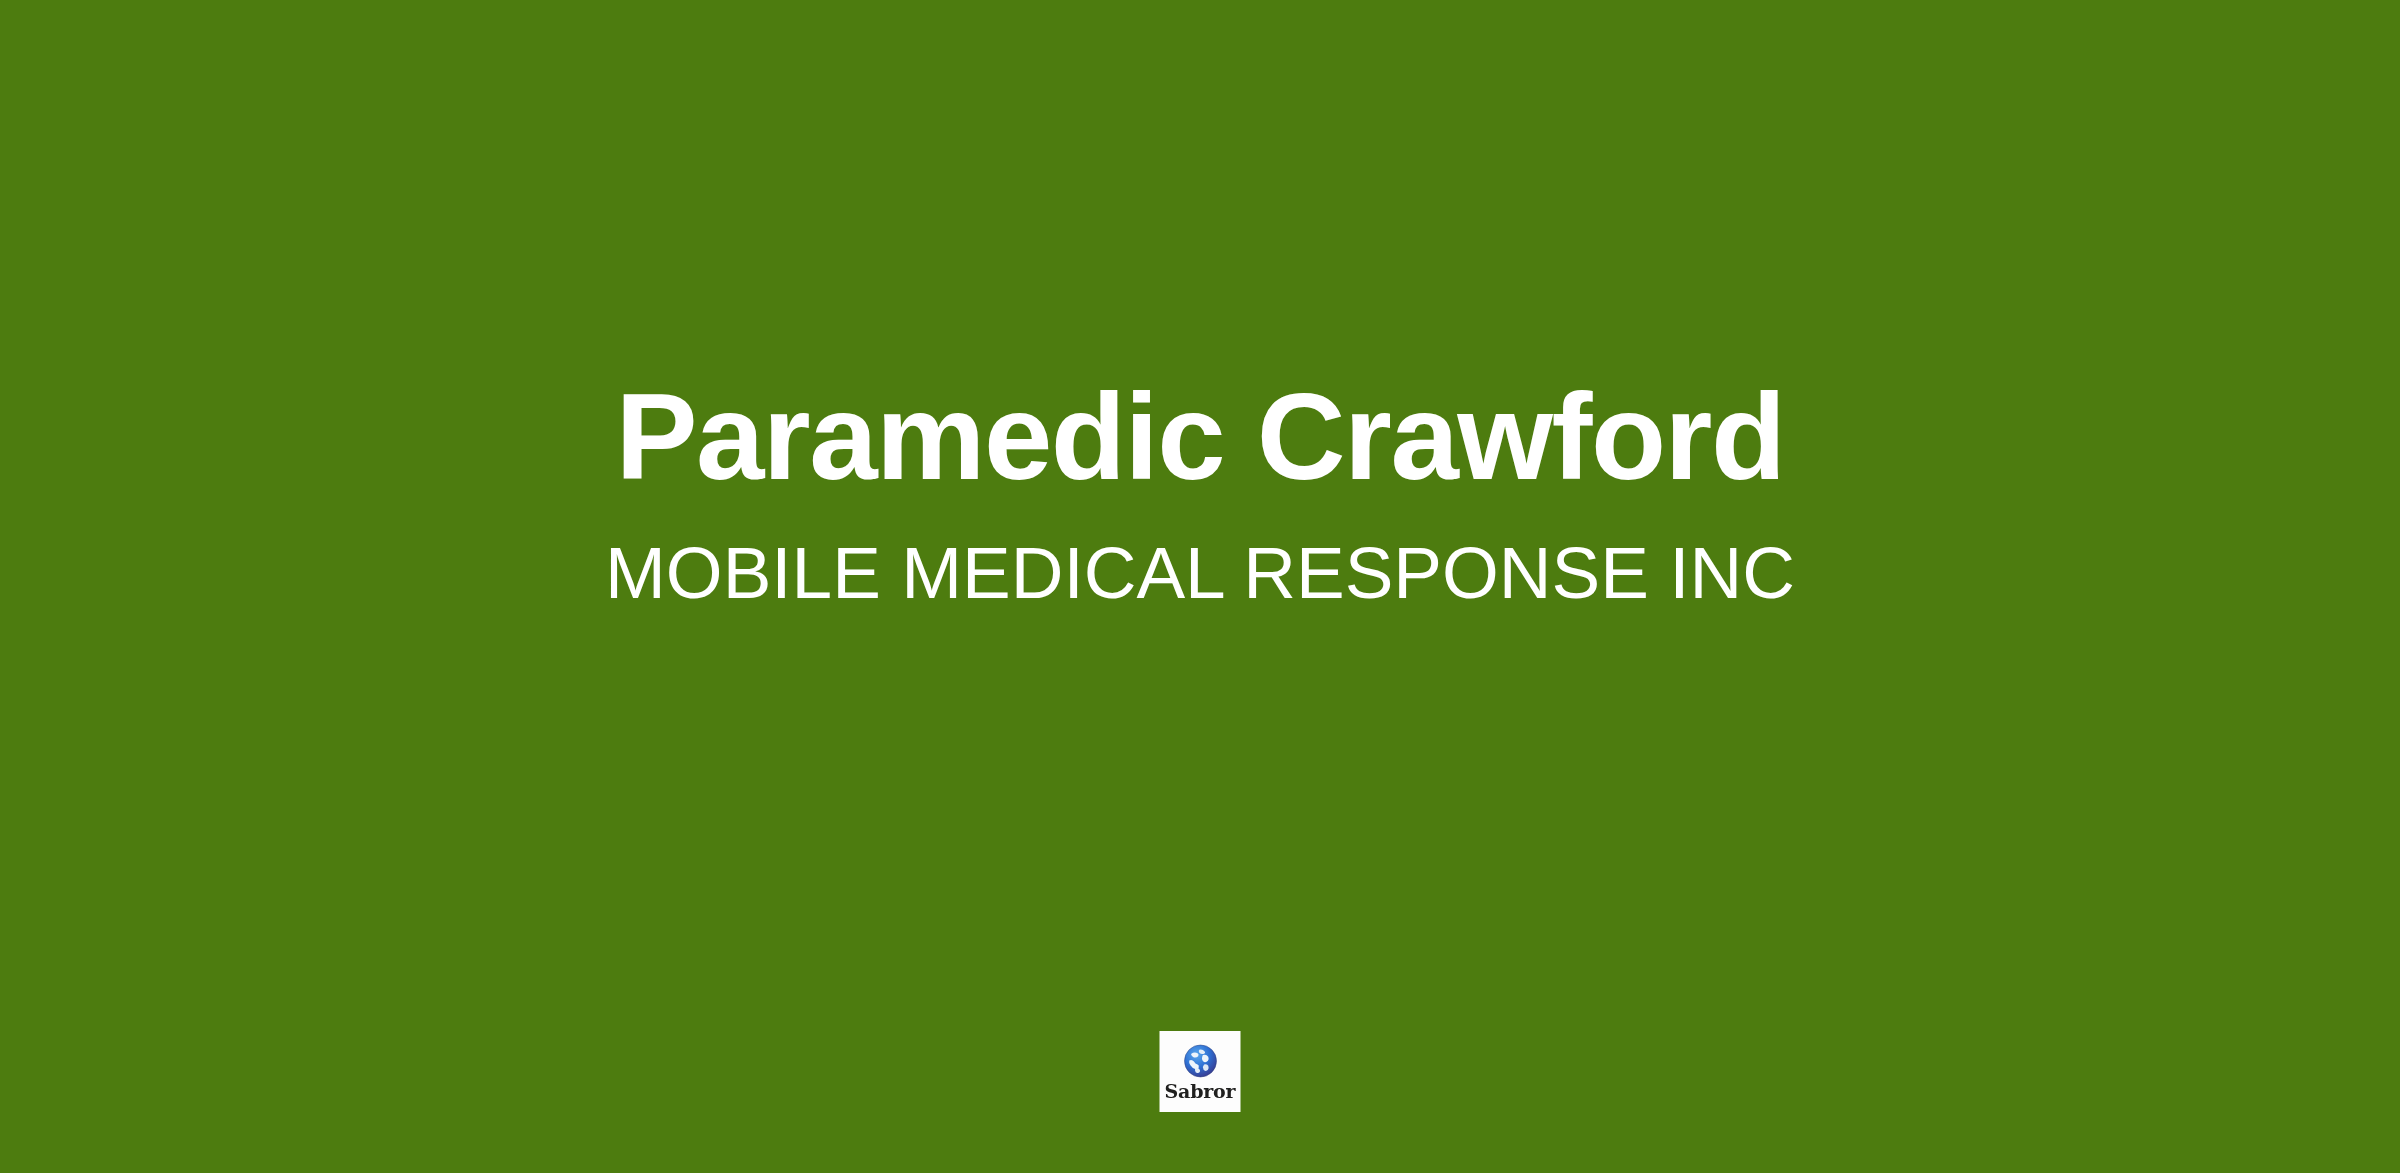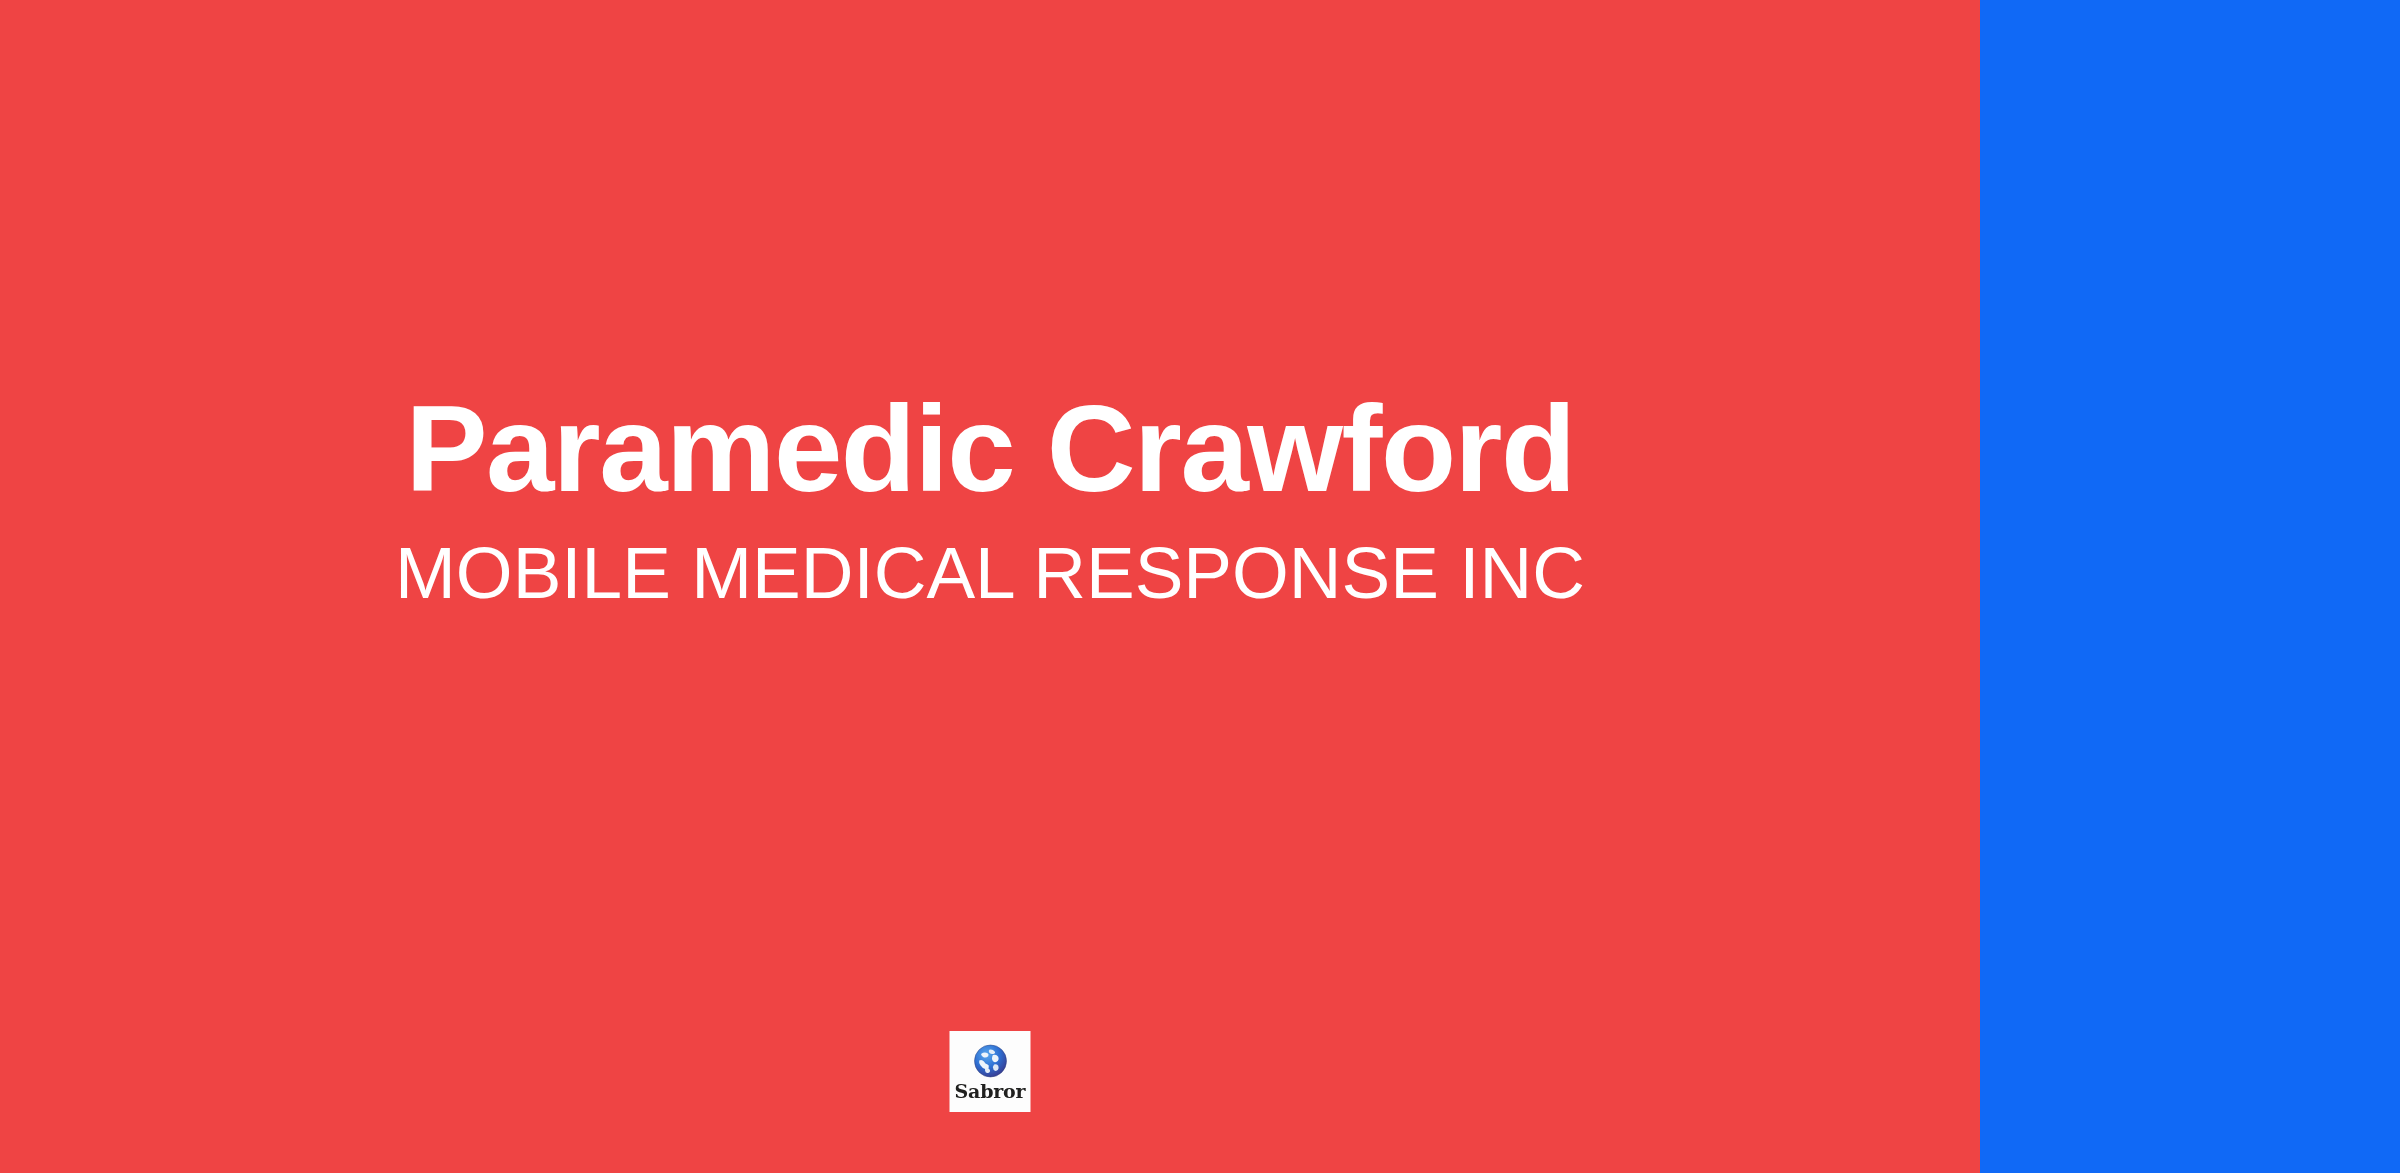--- a/index.html
+++ b/index.html
@@ -11,23 +11,23 @@
     width: 2400px;
     height: 1173px;
     overflow: hidden;
     font-family: "Liberation Sans", sans-serif;
     background: #1069f6;
   }
 
   
   .slide {
     position: relative;
-    width: 1980px;
+    width: 2400px;
     height: 1173px;
-    background: #ef4444;
+    background: #4d7c0f;
     box-sizing: border-box;
     overflow: hidden;
   }
 
   
   .hero {
     position: absolute;
     left: 0;
     right: 0;
     top: 0;
@@ -44,21 +44,21 @@
     color: #ffffff;
     font-family: "Liberation Sans", sans-serif;
     font-size: 123px;
     font-weight: 700;
     line-height: 1.0;
     letter-spacing: -1.5px;
     white-space: nowrap;
   }
 
   .hero-subtitle {
-    margin: 4px;
+    margin: 16px;
     padding-top: 22px;
     color: #ffffff;
     font-family: "Liberation Sans", sans-serif;
     font-size: 73px;
     font-weight: 400;
     line-height: 1.0;
     letter-spacing: 0px;
     white-space: nowrap;
   }
 

